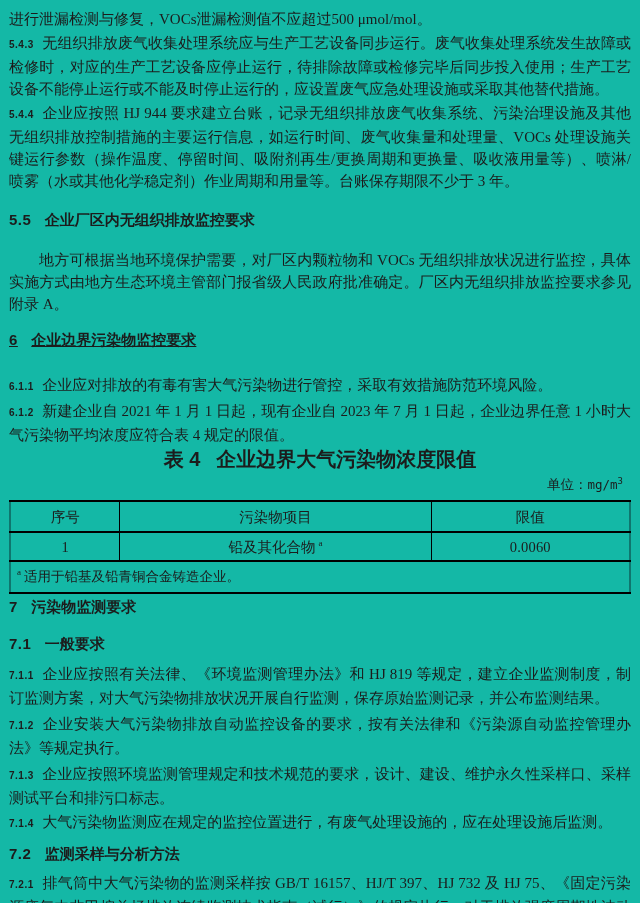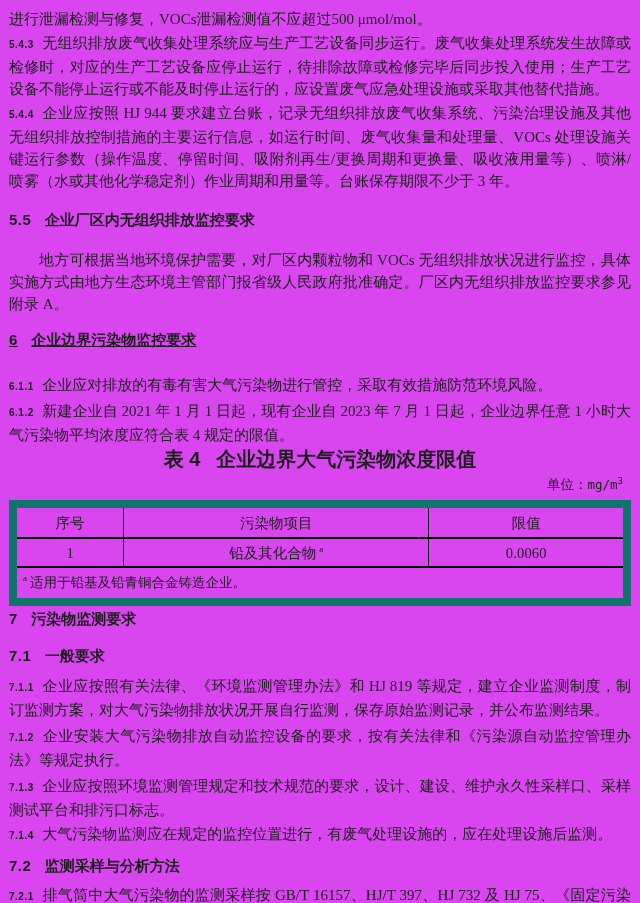--- a/index.html
+++ b/index.html
@@ -1,20 +1,20 @@
 <!DOCTYPE html>
 <html lang="zh"><head>
 <meta charset="utf-8">
 <style>
   html,body { margin:0; padding:0; background:#e8e8e8; }
   .page {
     position:relative;
     width:640px; height:903px;
     margin:0 auto;
-    background:#d946ef;
+    background:#14b8a6;
     color:#1c1c1c;
     box-sizing:border-box;
     padding:6px 9px 4px 9px;
     font-family:"Liberation Serif","DejaVu Serif",serif;
     font-size:15px;
     line-height:22px;
     overflow:hidden;
   }
   .para, .clause {
     margin:2px 0;
@@ -66,21 +66,21 @@
   .unit-line .unit-value {
     font-family:"DejaVu Sans Mono","Liberation Mono",monospace;
     font-size:12.5px;
   }
   sup { font-size:9px; line-height:0; }
 
   table.limits {
     margin-top:4px;
     width:100%;
     border-collapse:collapse;
-    border:8px solid #0f766e;
+    border:2px solid #0f766e;
     table-layout:fixed;
     font-size:14.5px;
     font-family:Liberation Serif, serif;
   }
   table.limits th, table.limits td {
     border-left:1px solid #000;
     border-right:1px solid #000;
     border-top:2px solid #000;
     border-bottom:2px solid #000;
     font-weight:normal;

